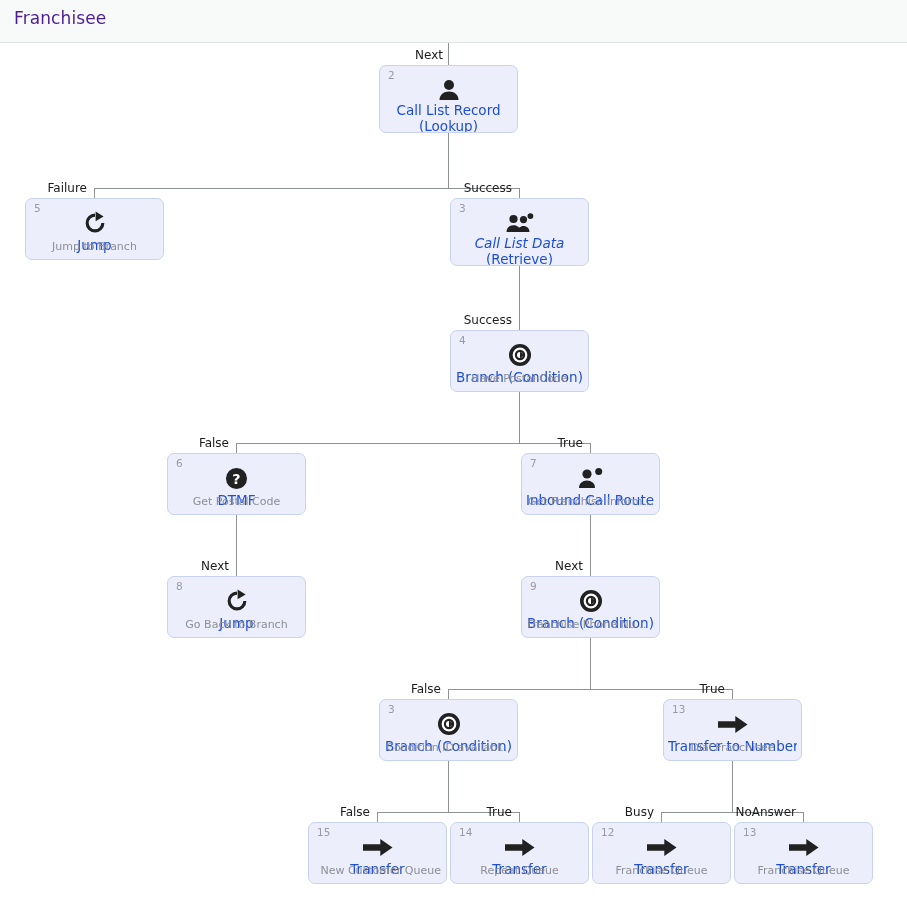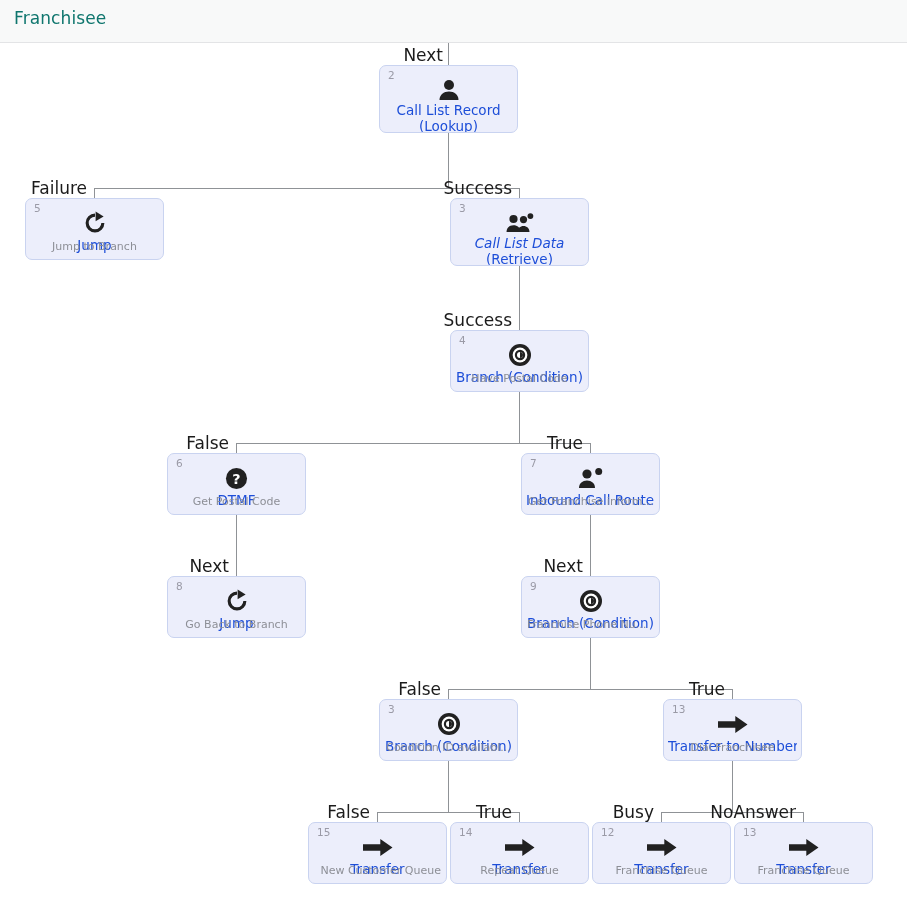--- a/index.html
+++ b/index.html
@@ -12,35 +12,35 @@
   }
   #app { position: relative; width: 907px; height: 907px; background:#fff; }
 
   
   .topbar {
     position: absolute; left:0; top:0; width:907px; height:43px;
     background:#f8f9f9; border-bottom:1px solid #e3e4e6;
   }
   .topbar-title {
     position:absolute; left:14px; top:8px;
-    font-size:17px; color:#0f766e; font-weight:400;
+    font-size:17px; color:#4c1d95; font-weight:400;
     letter-spacing:.1px;
   }
 
   
   .canvas { position:absolute; left:0; top:43px; width:907px; height:864px; background:#ffffff; }
 
   
   .ln { position:absolute; background:#8f9296; }
   .ln.v { width:1px; }
   .ln.h { height:1px; }
 
   .edge-label {
     position:absolute;
-    font-size:17px;
+    font-size:12px;
     color:#1b1b1b;
     white-space:nowrap;
     text-align:left;
     transform:translateX(-100%);
     padding-right:3px;
     line-height:12px;
     font-family:"DejaVu Sans","Liberation Sans",sans-serif;
   }
 
   

